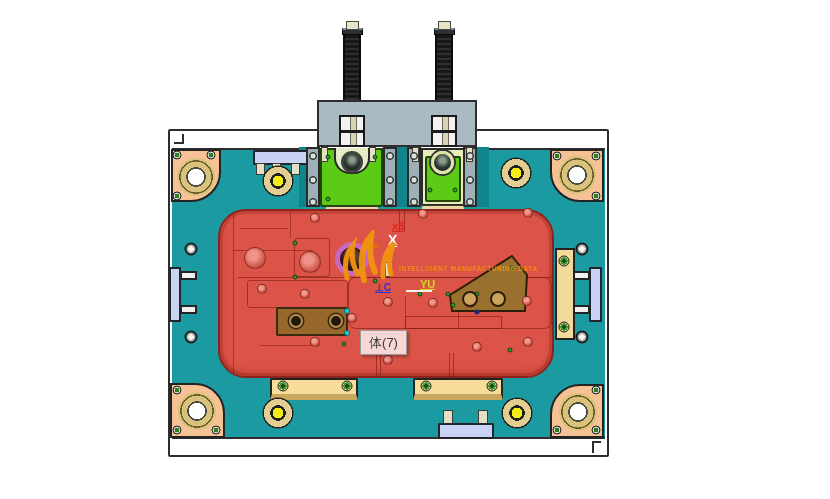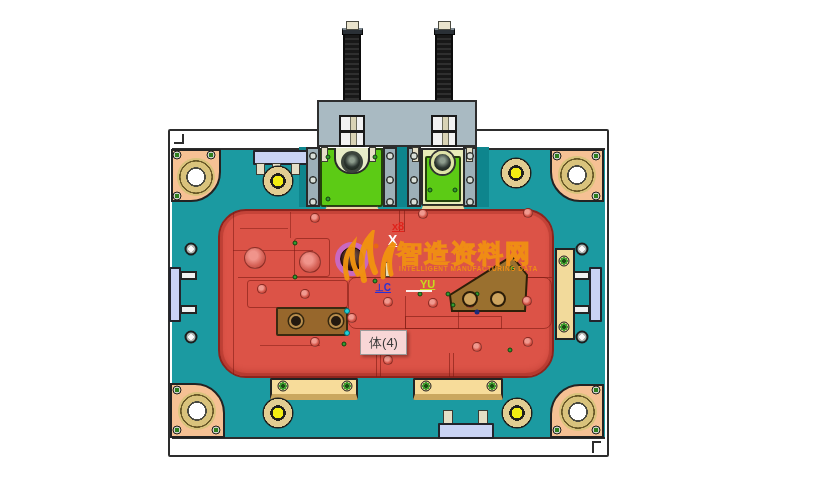--- a/index.html
+++ b/index.html
@@ -316,18 +316,17 @@
   <div class="whitetick"></div>
 
   <svg style="left:338px;top:230px;" width="60" height="58">
     <g fill="none" stroke="#f2940f" stroke-linecap="round" opacity="0.95">
       <path d="M9 48 Q4 28 15 15 Q12 32 20 44" stroke-width="5"></path>
       <path d="M26 50 Q19 22 33 6 Q30 27 37 42" stroke-width="6"></path>
       <path d="M45 47 Q44 24 56 13 Q49 30 53 44" stroke-width="5"></path>
       <circle cx="38" cy="16" r="2.5" fill="#e86a10" stroke="none"></circle>
     </g>
   </svg>
-  <div class="wm-title">智造资料网</div>
   <div class="wm-sub">INTELLIGENT MANUFACTURING DATA</div>
 
-  <div class="tooltip">体(4)</div>
+  <div class="tooltip">体(7)</div>
 
 </div>
 
 </body></html>

